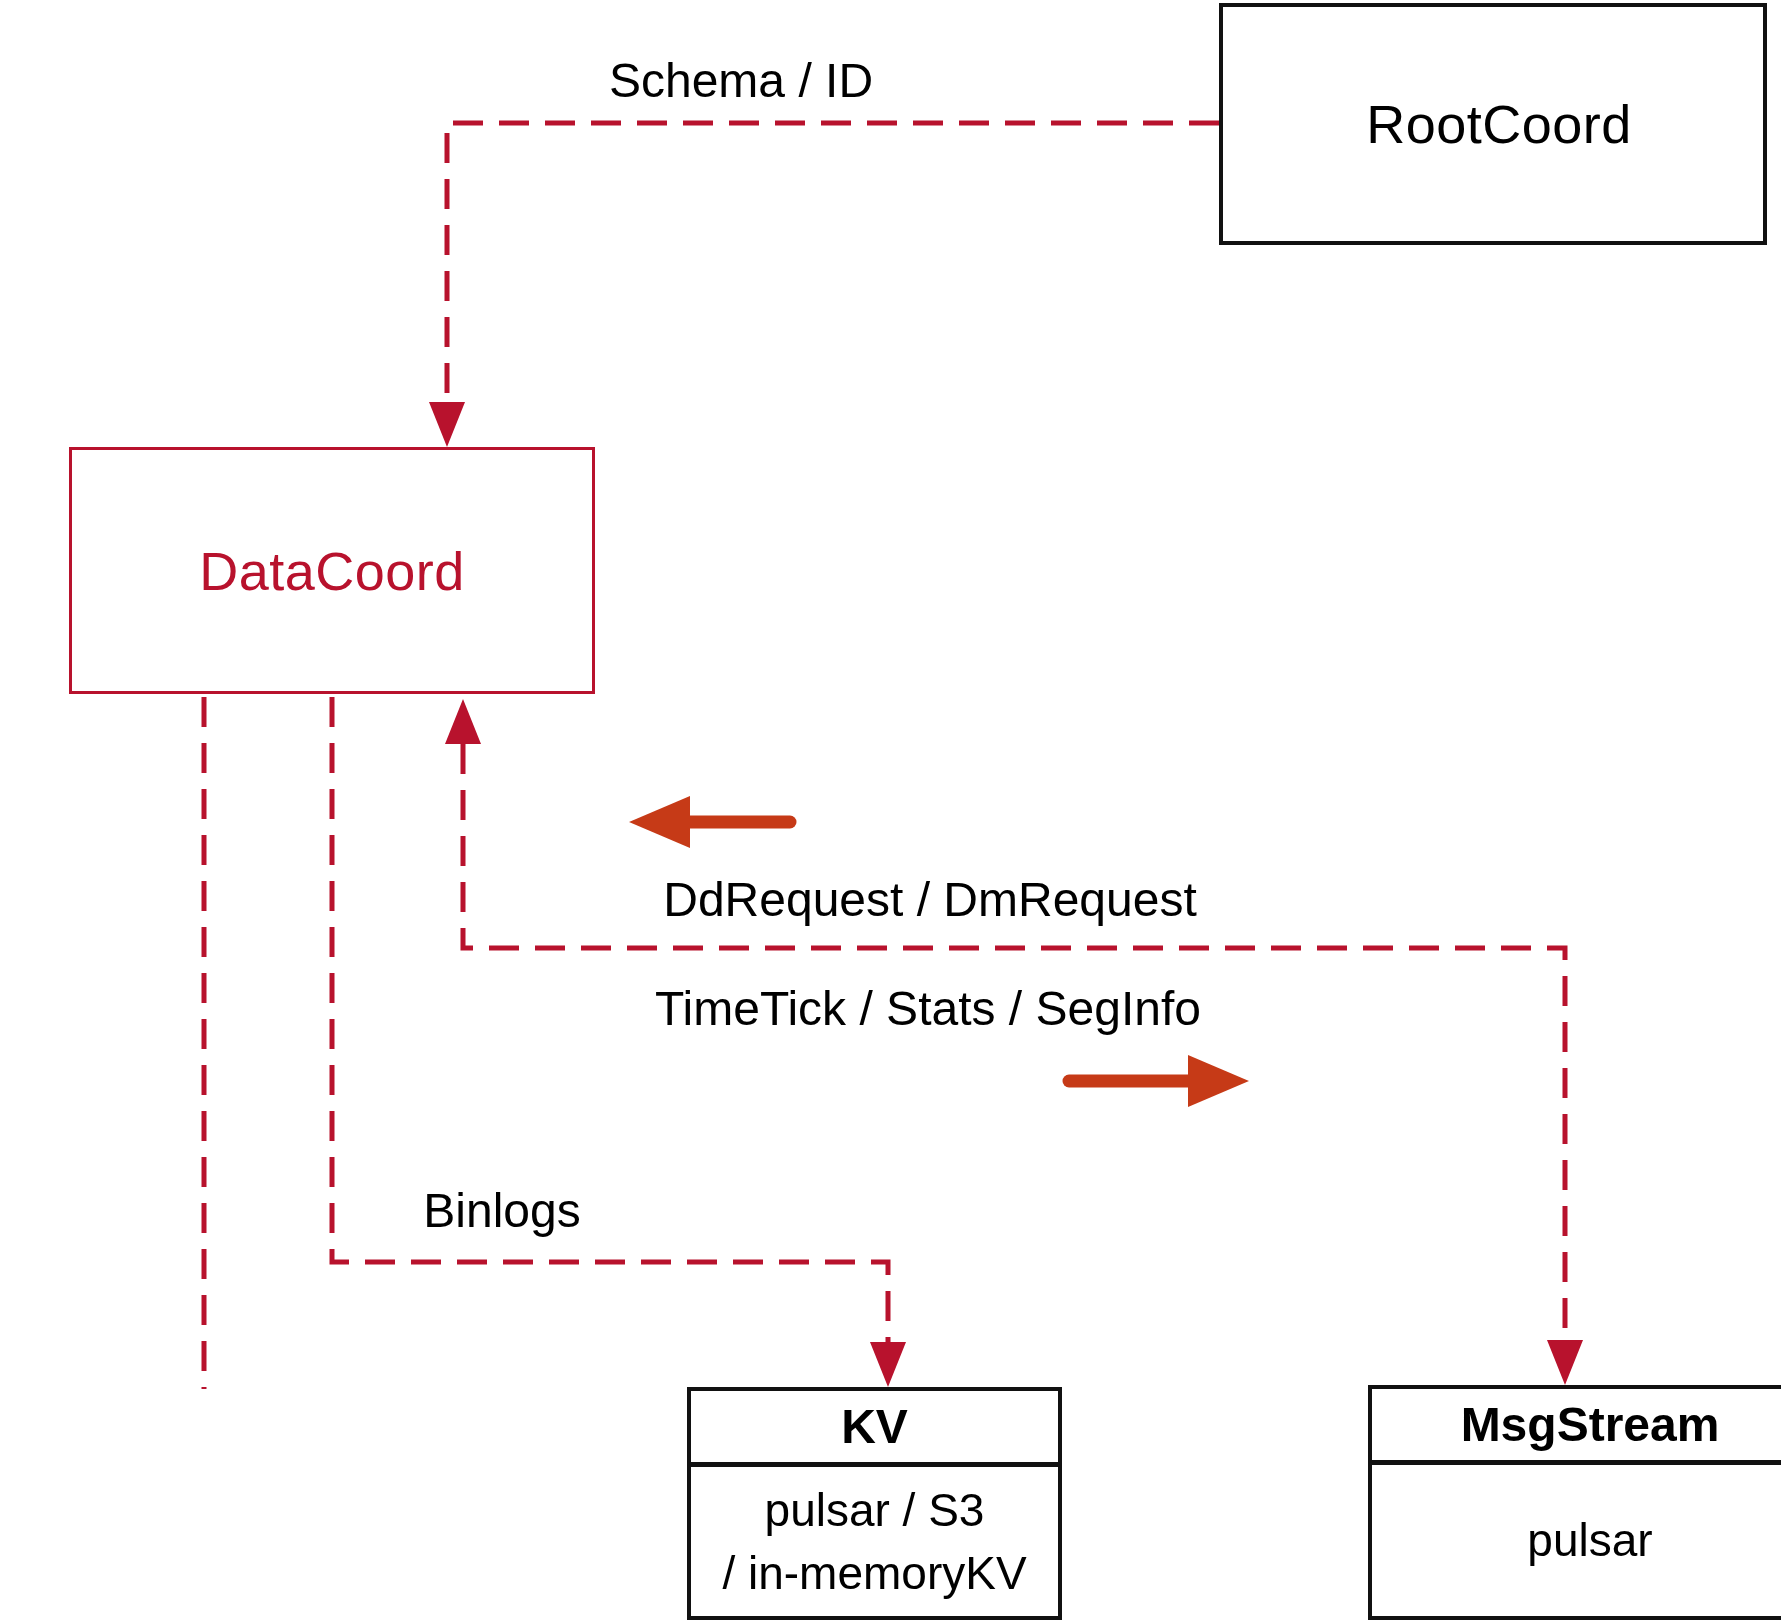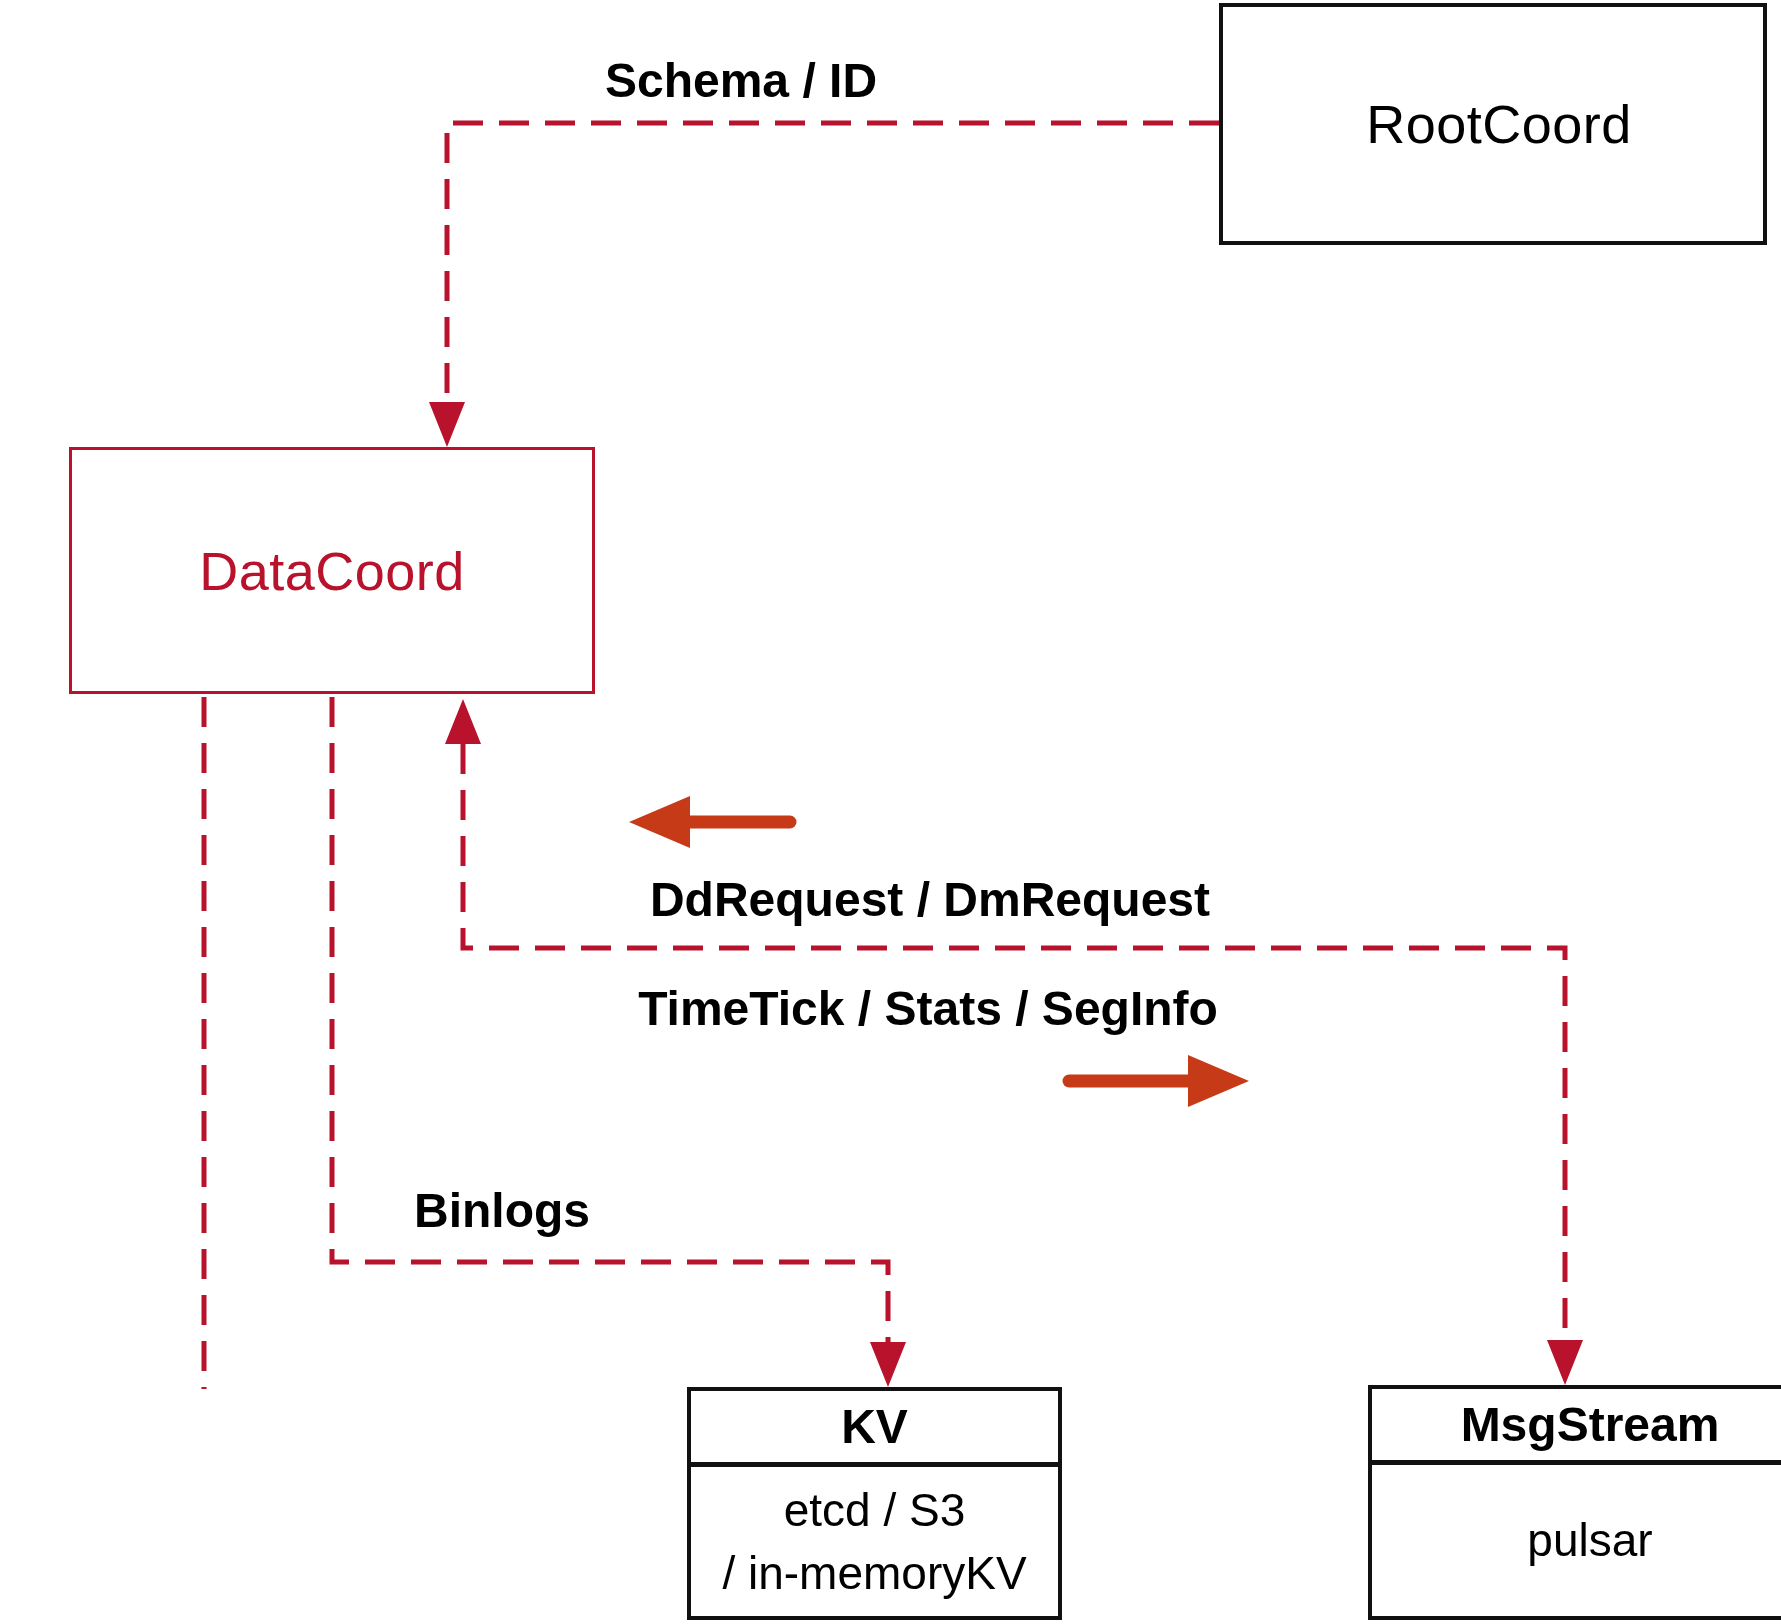--- a/index.html
+++ b/index.html
@@ -75,21 +75,20 @@
   }
   .table-node.txnkv{left:3px;top:1389px;width:409px;height:231px;}
   .table-node.kv{left:687px;top:1387px;width:375px;height:233px;}
   .table-node.msgstream{left:1368px;top:1385px;width:444px;height:235px;}
 
   .edge-label{
     position:absolute;
     transform:translate(-50%,-50%);
     font-size:48px;color:var(--color-text);
     white-space:nowrap;
-    font-weight:bold;
   }
   .edge-label.schema-id{left:741px;top:80px;}
   .edge-label.dd-dm{left:930px;top:899px;}
   .edge-label.timetick{left:928px;top:1008px;}
   .edge-label.binlogs{left:502px;top:1210px;}
 </style>
 </head>
 <body>
 
 <div class="canvas">
@@ -119,21 +118,21 @@
   </div>
 
   <div class="node datacoord">
     <span class="node-label">DataCoord</span>
   </div>
 
 
   <div class="table-node kv">
     <div class="t-header">KV</div>
     <div class="t-body">
-      <span>etcd / S3</span>
+      <span>pulsar / S3</span>
       <span>/ in-memoryKV</span>
     </div>
   </div>
 
   <div class="table-node msgstream">
     <div class="t-header">MsgStream</div>
     <div class="t-body">pulsar</div>
   </div>
 
   <div class="edge-label schema-id">Schema / ID</div>

